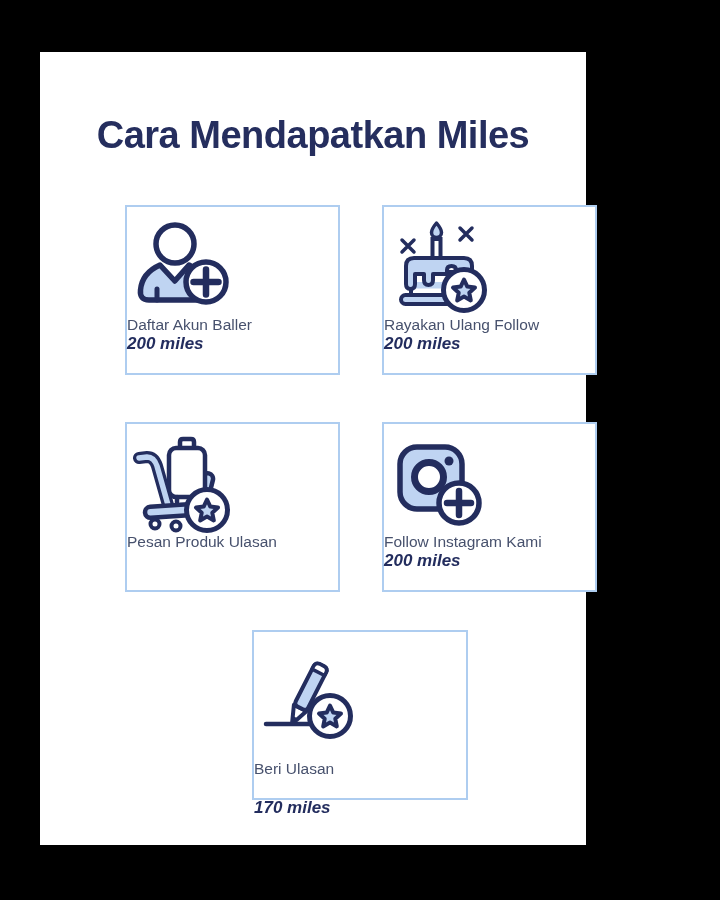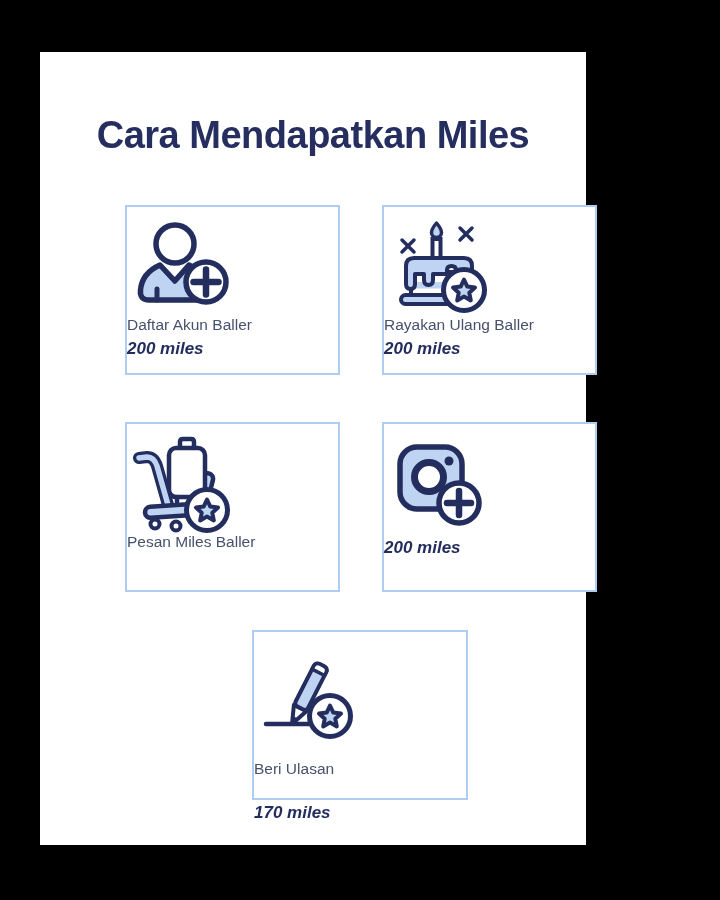--- a/index.html
+++ b/index.html
@@ -50,21 +50,21 @@
     display:flex;align-items:center;justify-content:center;
   }
   .card-label{
     font-size:15.5px;line-height:1.15;
     color:var(--label-text);
     text-align:center;
   }
   .card-reward{
     font-size:17px;font-weight:bold;font-style:italic;
     color:var(--navy);
-    margin-top:5px;text-align:center;
+    text-align:center;
   }
   
   .n-s{stroke:var(--navy);}
   .n-f{fill:var(--navy);}
   .lb-f{fill:var(--light-blue);}
   .lb-s{stroke:var(--light-blue);}
   .w-f{fill:#ffffff;}
   .no-f{fill:none;}
 </style>
 </head>
@@ -96,21 +96,21 @@
         <path d="M52.5 7 Q57.5 13 57.5 16.5 A5 5 0 0 1 47.5 16.5 Q47.5 13 52.5 7 Z" class="lb-f n-s" stroke-width="3.5" stroke-linejoin="round"></path>
         <rect x="48.5" y="23" width="8" height="21" class="w-f n-s" stroke-width="4"></rect>
         <rect x="27" y="56" width="56" height="23" class="w-f n-s" stroke-width="4"></rect>
         <rect x="29" y="66" width="52" height="6.5" class="lb-f"></rect>
         <path d="M22 50 Q22 42 30 42 L80 42 Q88 42 88 50 L88 58 L72 58 L72 54 Q72 50 67.5 50 Q63 50 63 54 L63 58 L49 58 L49 64 Q49 69 44.5 69 Q40 69 40 64 L40 58 L31 58 L31 68 Q31 73 26.5 73 Q22 73 22 68 Z" class="lb-f n-s" stroke-width="4" stroke-linejoin="round"></path>
         <rect x="17" y="79" width="58" height="9" rx="4.5" class="lb-f n-s" stroke-width="4"></rect>
         <circle cx="80" cy="74" r="20.5" class="w-f n-s" stroke-width="5"></circle>
         <path transform="translate(80,75)" d="M0 -11.5 L3.3 -4.4 L11 -3.5 L5.3 1.8 L6.8 9.4 L0 5.6 L-6.8 9.4 L-5.3 1.8 L-11 -3.5 L-3.3 -4.4 Z" class="lb-f n-s" stroke-width="4" stroke-linejoin="round"></path>
       </svg>
     </div>
-    <div class="card-label">Rayakan Ulang Baller</div>
+    <div class="card-label">Rayakan Ulang Follow</div>
     <div class="card-reward">200 miles</div>
   </div>
 
   <div class="card pos-3">
     <div class="icon-wrap">
       <svg width="110" height="103" viewBox="0 0 110 103">
         <g transform="rotate(14 78 60)">
           <rect x="72" y="42" width="11" height="36" rx="5.5" class="lb-f n-s" stroke-width="4.5"></rect>
         </g>
         <path d="M53 18 L53 11 Q53 8 56 8 L64 8 Q67 8 67 11 L67 18" class="no-f n-s" stroke-width="4.5"></path>
@@ -120,33 +120,34 @@
         <path d="M12 27 L20 26 Q27 26 30 35 L41 74" class="no-f lb-s" stroke-width="5.5" stroke-linecap="round"></path>
         <g transform="rotate(-4 50 80)">
           <rect x="18" y="74" width="64" height="11" rx="5.5" class="lb-f n-s" stroke-width="4.5"></rect>
         </g>
         <circle cx="28" cy="93" r="4.5" class="w-f n-s" stroke-width="4"></circle>
         <circle cx="49" cy="95" r="4.5" class="w-f n-s" stroke-width="4"></circle>
         <circle cx="80" cy="79" r="20.5" class="w-f n-s" stroke-width="5"></circle>
         <path transform="translate(80,80)" d="M0 -11.5 L3.3 -4.4 L11 -3.5 L5.3 1.8 L6.8 9.4 L0 5.6 L-6.8 9.4 L-5.3 1.8 L-11 -3.5 L-3.3 -4.4 Z" class="lb-f n-s" stroke-width="4" stroke-linejoin="round"></path>
       </svg>
     </div>
-    <div class="card-label">Pesan Miles Baller</div>
+    <div class="card-label">Pesan Produk Ulasan</div>
   </div>
 
   <div class="card pos-4">
     <div class="icon-wrap">
       <svg width="105" height="95" viewBox="0 0 105 95">
         <rect x="16" y="12" width="62" height="62" rx="17" class="lb-f n-s" stroke-width="5.5"></rect>
         <circle cx="45" cy="42" r="14.5" class="w-f n-s" stroke-width="7"></circle>
         <circle cx="65" cy="26" r="4.5" class="n-f"></circle>
         <circle cx="75" cy="68" r="20" class="w-f n-s" stroke-width="5.5"></circle>
         <path d="M63 68 H87 M75 56 V80" class="no-f n-s" stroke-width="6.5" stroke-linecap="round"></path>
       </svg>
     </div>
+    <div class="card-label">Follow Instagram Kami</div>
     <div class="card-reward">200 miles</div>
   </div>
 
   <div class="card pos-5">
     <div class="icon-wrap">
       <svg width="110" height="100" viewBox="0 0 110 100">
         <path d="M12 84 L58 84" class="no-f n-s" stroke-width="4.5" stroke-linecap="round"></path>
         <g transform="translate(38,84) rotate(27)">
           <path d="M-7 -18 L7 -18 L0 0 Z" class="w-f n-s" stroke-width="4" stroke-linejoin="round"></path>
           <path d="M-2.8 -7.5 L2.8 -7.5 L0 0 Z" class="n-f"></path>

